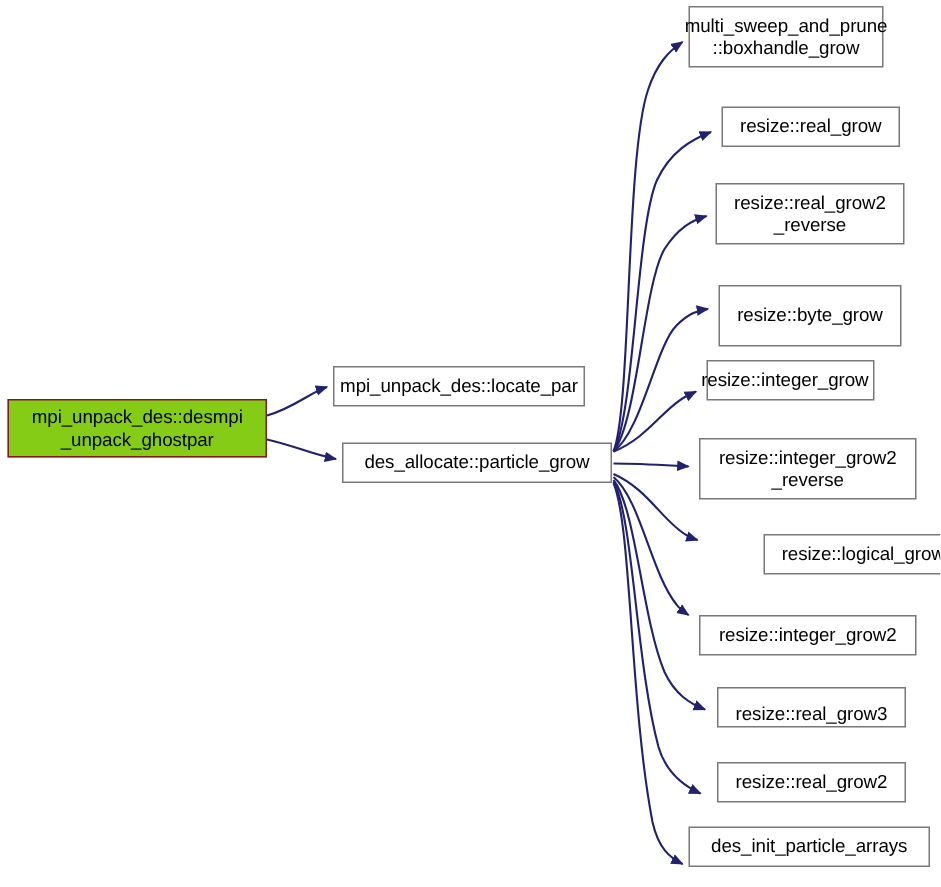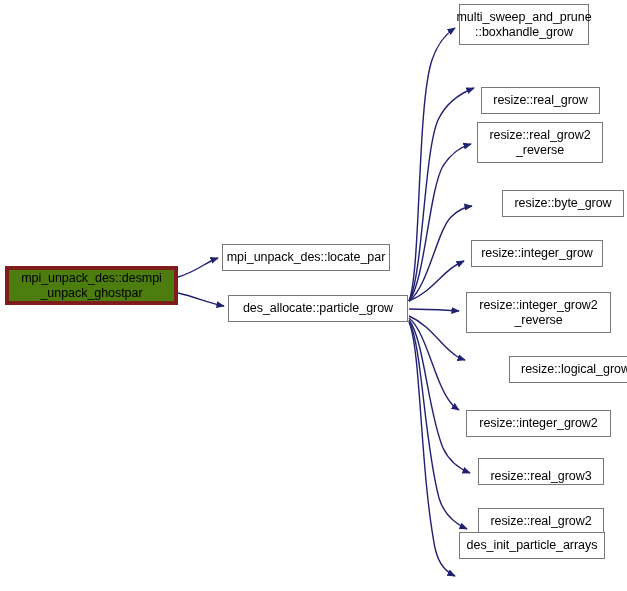--- a/index.html
+++ b/index.html
@@ -32,22 +32,22 @@
     text-align: center;
     background: #ffffff;
     border: 1px solid #787878;
     color: #000000;
     font-size: 12.5px;
     line-height: 15px;
     white-space: pre-line;
     letter-spacing: -0.05px;
   }
   .node.root {
-    background: #4d7c0f;
-    border: 4px solid #7f1d1d;
+    background: #84cc16;
+    border: 1px solid #7f1d1d;
   }
   .node-label {
     display: block;
     padding: 0 3px;
     white-space: pre-line;
   }
 </style>
 </head>
 <body>
 
@@ -72,26 +72,26 @@
       <path d="M409,321 C422,344 424,442 439,498 C444,515 456,524 467,529" fill="none" stroke="#212170" stroke-width="1.4" marker-end="url(#arrowhead)"></path>
       <path d="M409,322 C421,350 420,470 435,548 C439,566 447,572 455,576" fill="none" stroke="#212170" stroke-width="1.4" marker-end="url(#arrowhead)"></path>
     </svg>
   <div id="node-layer">
       <div class="node root" style="left: 5px; top: 266px; width: 173px; height: 39px;"><span class="node-label">mpi_unpack_des::desmpi
 _unpack_ghostpar</span></div>
       <div class="node" style="left: 222px; top: 244px; width: 168px; height: 27px;"><span class="node-label">mpi_unpack_des::locate_par</span></div>
       <div class="node" style="left: 228px; top: 295px; width: 180px; height: 27px; align-items: center;"><span class="node-label">des_allocate::particle_grow</span></div>
       <div class="node" style="left: 459px; top: 4px; width: 130px; height: 41px;"><span class="node-label">multi_sweep_and_prune
 ::boxhandle_grow</span></div>
-      <div class="node" style="left: 481px; top: 87px; width: 119px; height: 27px;"><span class="node-label">resize::real_grow</span></div>
+      <div class="node" style="left: 481px; top: 71px; width: 119px; height: 27px;"><span class="node-label">resize::real_grow</span></div>
       <div class="node" style="left: 477px; top: 122px; width: 126px; height: 41px;"><span class="node-label">resize::real_grow2
 _reverse</span></div>
-      <div class="node" style="left: 502px; top: 190px; width: 122px; height: 27px;"><span class="node-label">resize::byte_grow</span></div>
-      <div class="node" style="left: 471px; top: 240px; width: 132px; height: 27px;"><span class="node-label">resize::integer_grow</span></div>
+      <div class="node" style="left: 479px; top: 190px; width: 122px; height: 41px;"><span class="node-label">resize::byte_grow</span></div>
+      <div class="node" style="left: 471px; top: 240px; width: 112px; height: 27px; justify-content: flex-end;"><span class="node-label">resize::integer_grow</span></div>
       <div class="node" style="left: 466px; top: 292px; width: 145px; height: 41px;"><span class="node-label">resize::integer_grow2
 _reverse</span></div>
       <div class="node" style="left: 473px; top: 356px; width: 133px; height: 27px; margin-left: 36px;"><span class="node-label">resize::logical_grow</span></div>
       <div class="node" style="left: 466px; top: 410px; width: 145px; height: 27px;"><span class="node-label">resize::integer_grow2</span></div>
       <div class="node" style="left: 478px; top: 458px; width: 126px; height: 27px; align-items: flex-end;"><span class="node-label">resize::real_grow3</span></div>
       <div class="node" style="left: 478px; top: 508px; width: 126px; height: 27px;"><span class="node-label">resize::real_grow2</span></div>
-      <div class="node" style="left: 459px; top: 532px; width: 146px; height: 27px;"><span class="node-label">des_init_particle_arrays</span></div>
+      <div class="node" style="left: 459px; top: 551px; width: 161px; height: 27px;"><span class="node-label">des_init_particle_arrays</span></div>
     </div>
 </div>
 
 </body></html>

